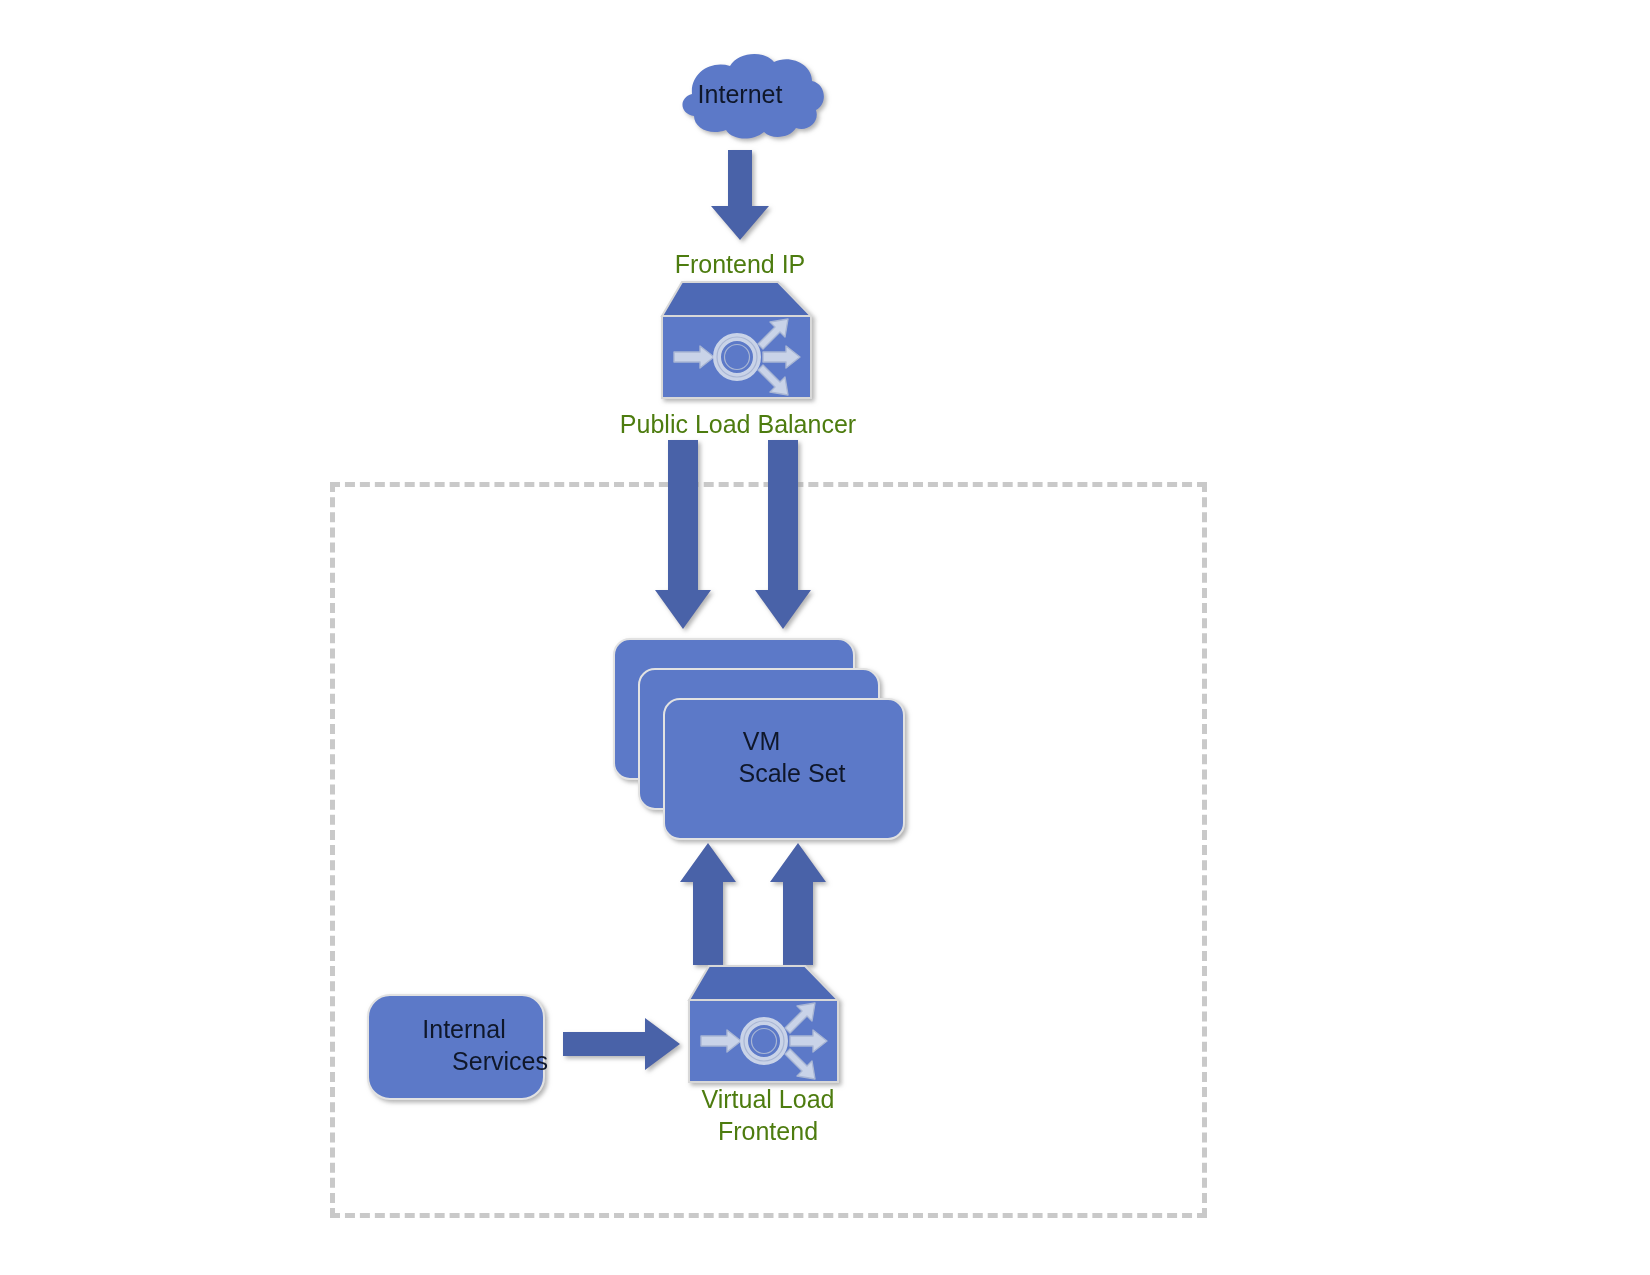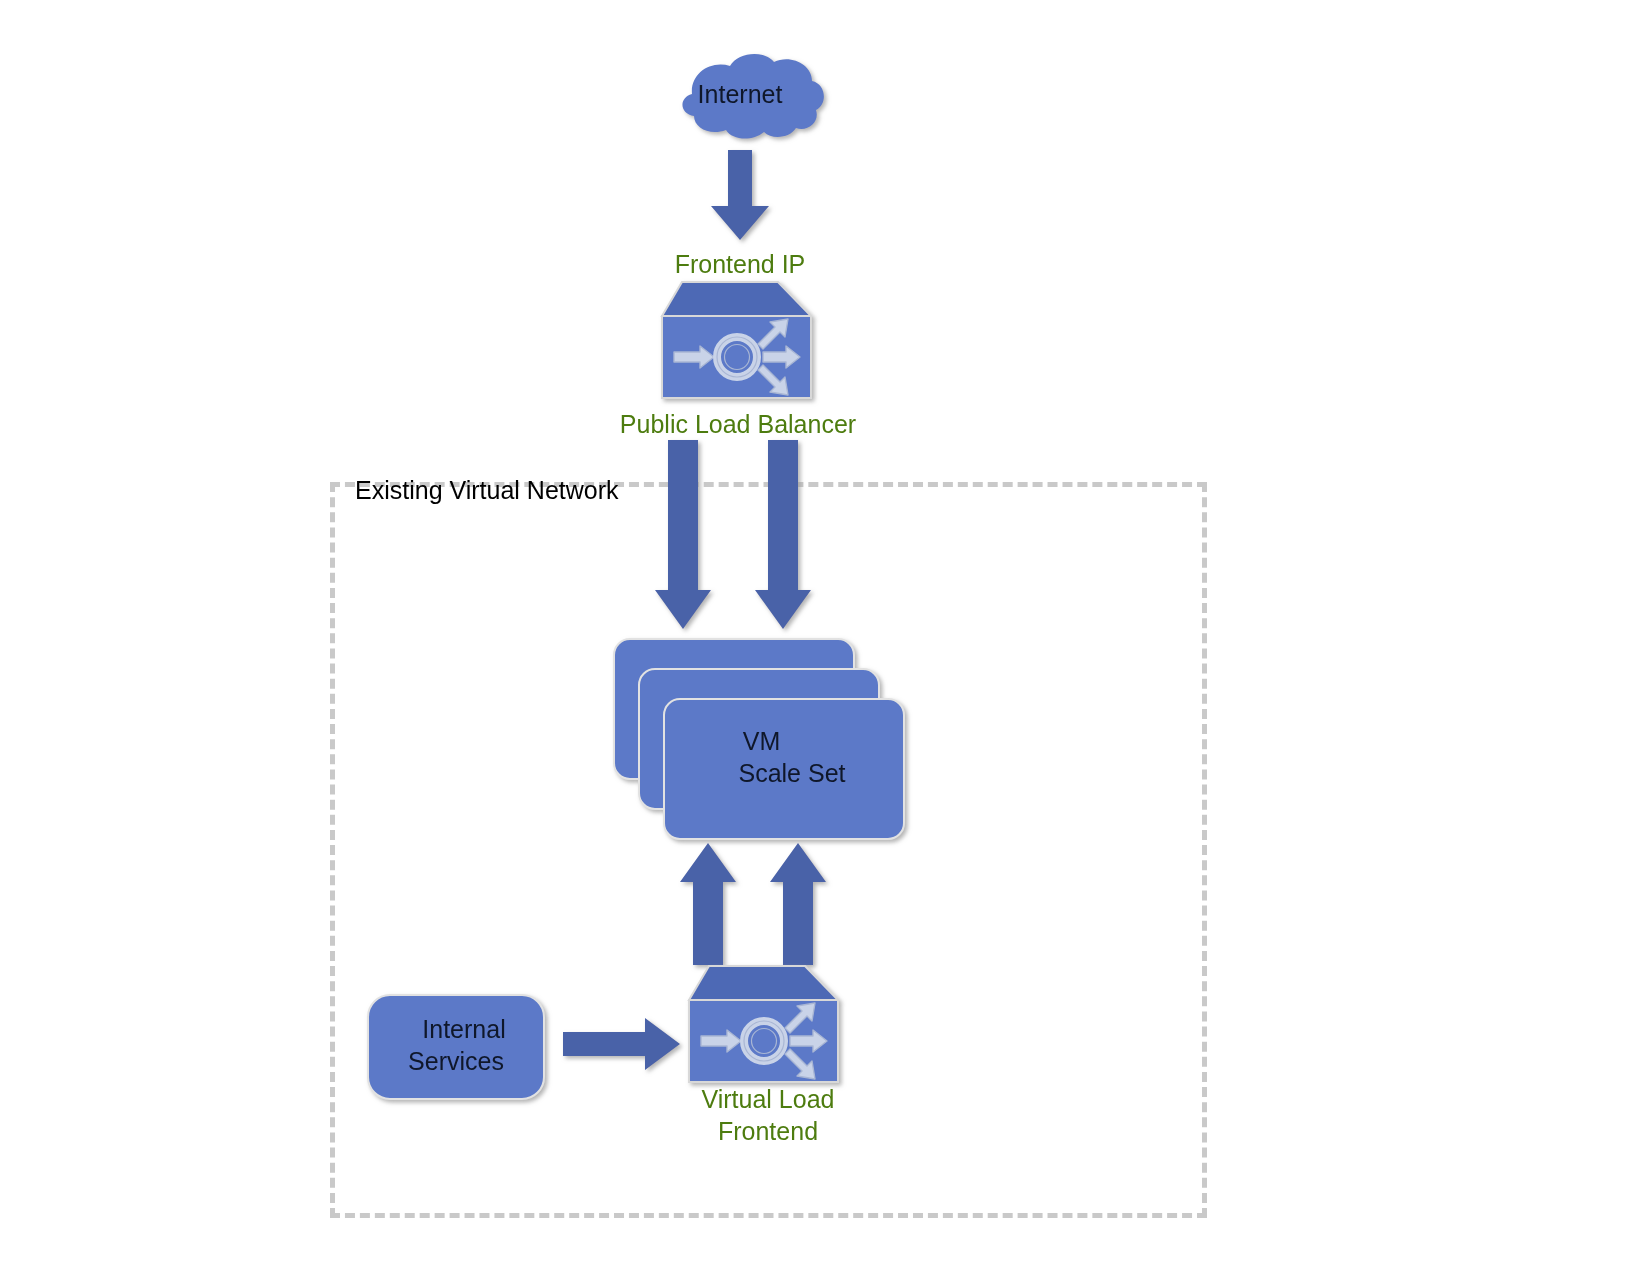--- a/index.html
+++ b/index.html
@@ -53,21 +53,20 @@
 
   
   svg { display: block; overflow: visible; }
 </style>
 </head>
 <body>
 
 <div id="canvas">
 
   <div class="vnet-box"></div>
-  <div class="label label-vnet" style="left:355px; top:474px; width:420px;">Existing Virtual Network</div>
 
   <div class="abs" style="left:640px; top:48px; width:200px; height:100px;">
     <svg width="200" height="100" viewBox="0 0 200 100" aria-hidden="true">
       <defs>
         <filter id="shdw" x="-25%" y="-25%" width="160%" height="170%">
           <feDropShadow dx="2.5" dy="2.5" stdDeviation="2.2" flood-color="#9a9a9a" flood-opacity="0.75"></feDropShadow>
         </filter>
       </defs>
       <g filter="url(#shdw)">
         <path d="M 52,46
@@ -154,21 +153,21 @@
   </div>
 
   <div class="abs" style="left:388px; top:1060px; width:190px; height:120px;">
     <svg width="190" height="120" viewBox="0 0 190 120" aria-hidden="true" style="position:absolute; left:-20px; top:-65px;">
       <g filter="url(#shdw)">
         <rect x="0" y="0" width="176" height="104" rx="22" ry="22" fill="#5b79c8" stroke="#e2e2e2" stroke-width="2"></rect>
       </g>
     </svg>
   </div>
   <div class="label label-white" style="left:368px; top:1013px; width:192px;">Internal</div>
-  <div class="label label-white" style="left:368px; top:1045px; width:176px;">Services</div>
+  <div class="label label-white" style="left:368px; top:1045px; width:176px;padding-left:44px;">Services</div>
 
   <div class="abs" style="left:563px; top:1015px; width:125px; height:60px;">
     <svg width="125" height="60" viewBox="0 0 125 60" aria-hidden="true">
       <g filter="url(#shdw)">
         <path d="M 0,17 L 82,17 L 82,3 L 117,29 L 82,55 L 82,41 L 0,41 Z" fill="#4a62a8"></path>
       </g>
     </svg>
   </div>
 
   <div class="abs" style="left:675px; top:962px; width:180px; height:125px;">

